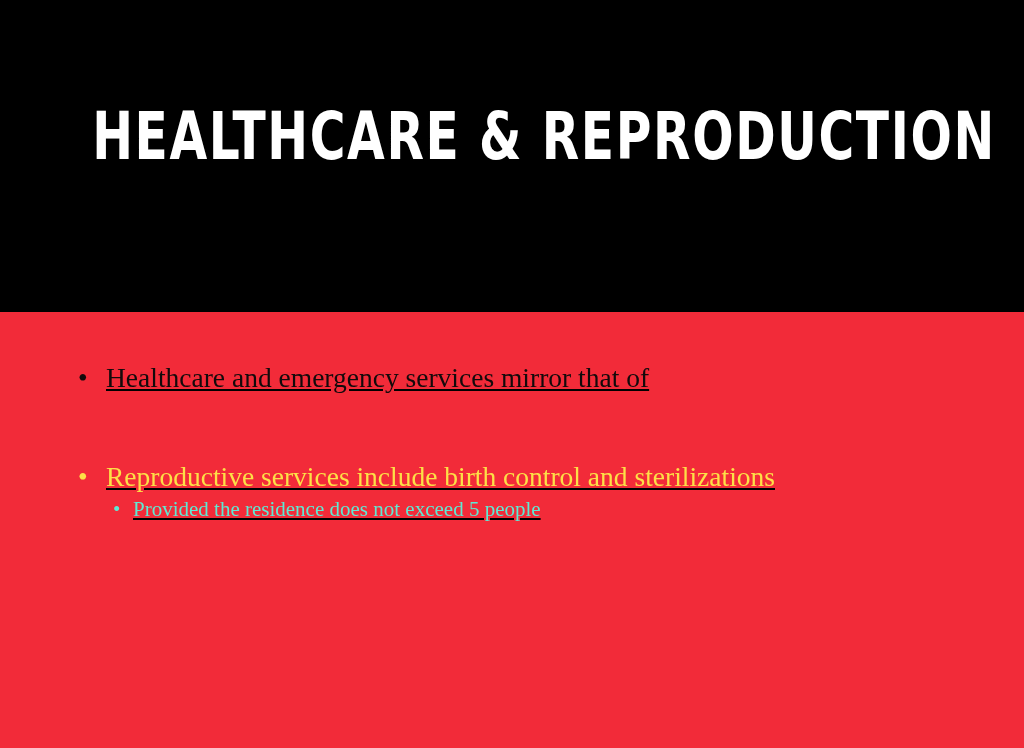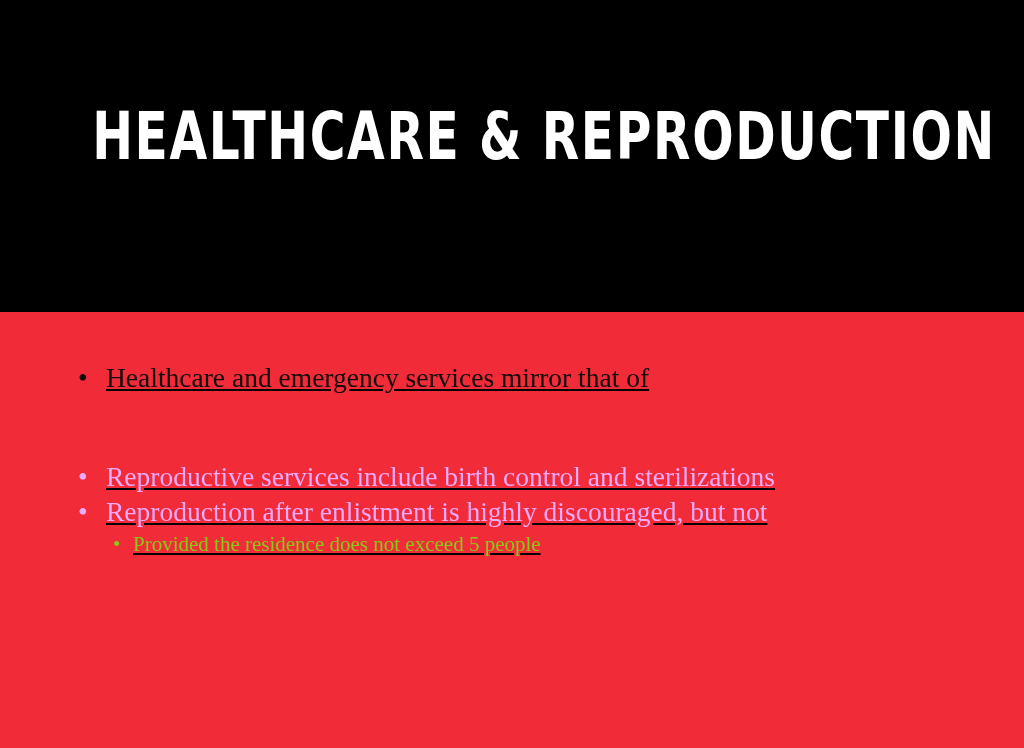--- a/index.html
+++ b/index.html
@@ -76,41 +76,41 @@
     margin: 0;
     padding: 0;
     white-space: nowrap;
   }
 
   .block-dark .bullet-line {
     color: #120A0B;
   }
 
   .block-light .bullet-line {
-    color: #f0abfc;
+    color: #fde047;
   }
 
   .bullet-mark {
     display: inline-block;
     width: 28px;
   }
 
   .cont-line {
     text-indent: 0;
   }
 
   .spacer-line {
     height: 64px;
   }
 
   
   .sub-bullet {
     font-size: 21px;
     line-height: 30px;
-    color: #84cc16;
+    color: #5eead4;
     margin: 0;
     padding: 0 0 0 35px;
     white-space: nowrap;
   }
 
   .sub-bullet .bullet-mark {
     width: 20px;
   }
 
   
@@ -146,23 +146,20 @@
     </div>
 
     <div class="spacer-line"></div>
 
     <div class="block block-light">
 
       <div class="bullet-line">
         <span class="bullet-mark">•</span><span>Reproductive services include birth control and sterilizations</span>
       </div>
 
-      <div class="bullet-line">
-        <span class="bullet-mark">•</span><span>Reproduction after enlistment is highly discouraged, but not</span>
-      </div>
 
       <div class="sub-bullet">
         <span class="bullet-mark">•</span><span>Provided the residence does not exceed 5 people</span>
       </div>
 
     </div>
 
   </div>
 
   <div class="corner-dot"></div>

